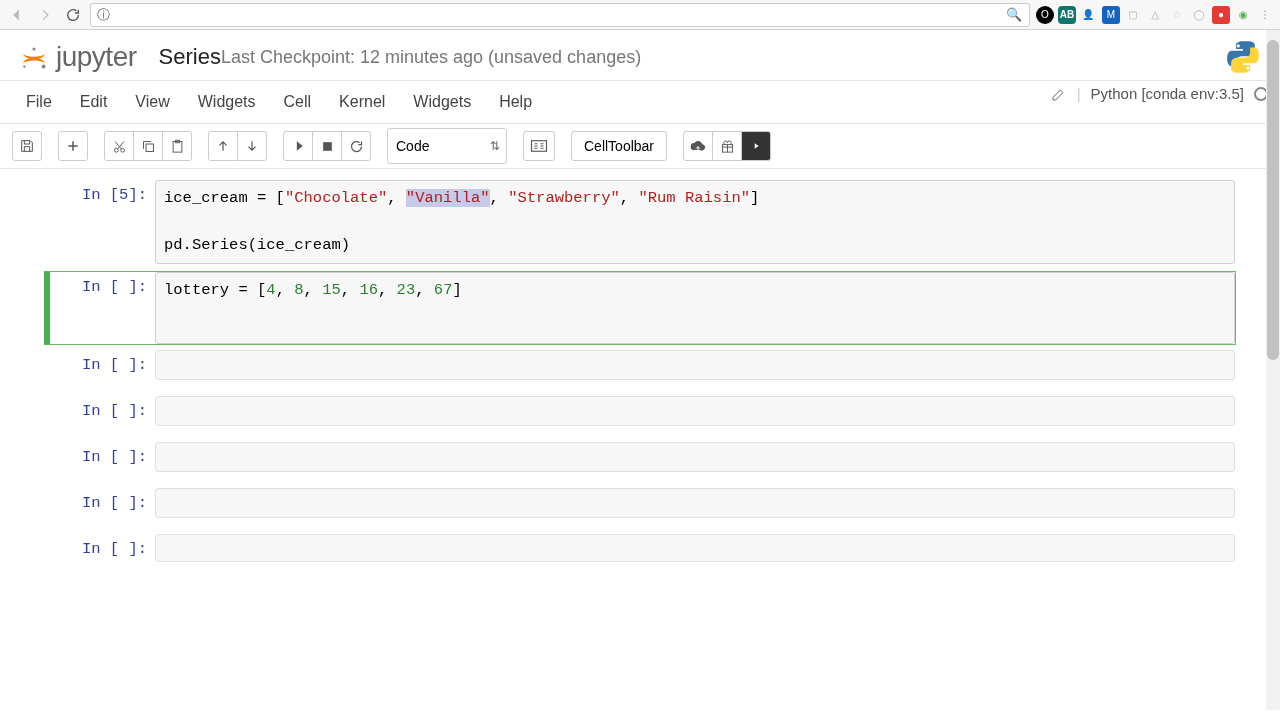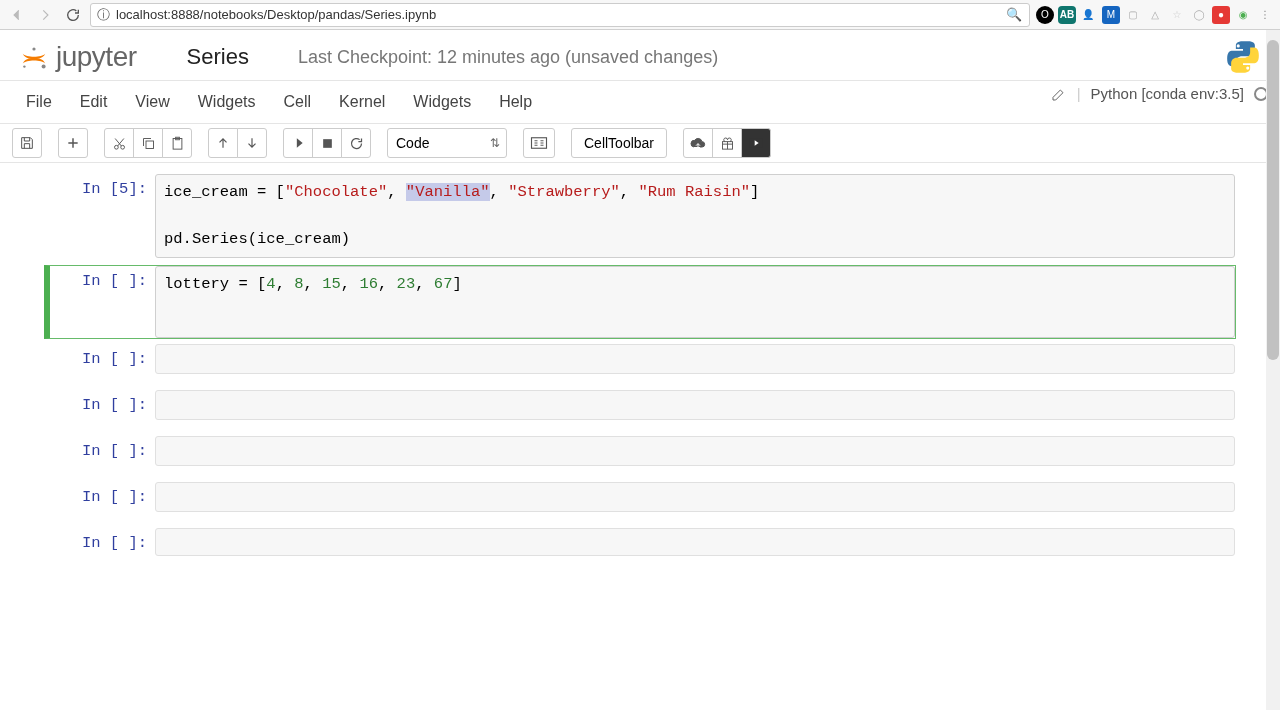--- a/index.html
+++ b/index.html
@@ -4,37 +4,37 @@
 <style>
   * { box-sizing: border-box; }
   body { margin: 0; font-family: "Helvetica Neue", Helvetica, Arial, sans-serif; font-size: 14px; color: #000; background: #fff; }
   .browser-chrome { height: 30px; display: flex; align-items: center; padding: 0 6px; border-bottom: 1px solid #d0d0d0; gap: 6px; background: #f7f7f7; }
   .nav-btn { width: 22px; height: 22px; display: flex; align-items: center; justify-content: center; color: #888; }
   .nav-btn.active { color: #555; }
   .url-bar { flex: 1; height: 24px; border: 1px solid #ccc; border-radius: 3px; display: flex; align-items: center; padding: 0 6px; background: #fff; font-size: 13px; color: #333; gap: 4px; }
   .url-bar .info { color: #666; margin-right: 2px; }
   .ext-icons { display: flex; gap: 4px; align-items: center; }
   .ext-icon { width: 18px; height: 18px; border-radius: 3px; display: flex; align-items: center; justify-content: center; font-size: 10px; }
-  .jn-header { display: flex; align-items: center; padding: 8px 18px 4px; border-bottom: 1px solid #e5e5e5; gap: 28px; }
+  .jn-header { display: flex; align-items: center; padding: 8px 18px 4px; border-bottom: 1px solid #e5e5e5; }
   .jn-logo { display: flex; align-items: center; gap: 6px; }
   .jn-logo-text { font-size: 28px; font-weight: 400; color: #666; letter-spacing: -0.5px; }
   .jn-title { margin-left: 22px; font-size: 22px; color: #222; }
-  .jn-checkpoint { margin-left: 21px; color: #777; font-size: 18px; font-weight: 300;}
+  .jn-checkpoint { margin-left: 0; color: #777; font-size: 18px; font-weight: 300;}
   .jn-lang-logo { margin-left: auto; }
   .menubar { display: flex; align-items: flex-start; padding: 4px 12px; border-bottom: 1px solid #e5e5e5; font-size: 16px; color: #444; }
   .menubar .menu-item { padding: 8px 14px; cursor: pointer; }
   .menubar-right { margin-left: auto; display: flex; align-items: center; gap: 10px; color: #555; font-size: 15px;}
   .kernel-indicator { width: 14px; height: 14px; border: 2px solid #888; border-radius: 50%; }
   .toolbar { display: flex; align-items: center; padding: 4px 12px; border-bottom: 1px solid #e5e5e5; gap: 4px; }
   .tool-btn { height: 30px; min-width: 30px; border: 1px solid #ccc; border-radius: 3px; background: #fff; display: flex; align-items: center; justify-content: center; padding: 0 6px; }
   .tool-group { display: flex; }
   .tool-group .tool-btn { border-radius: 0; margin-left: -1px; }
   .tool-group .tool-btn:first-child { border-top-left-radius: 3px; border-bottom-left-radius: 3px; margin-left: 0; }
   .tool-group .tool-btn:last-child { border-top-right-radius: 3px; border-bottom-right-radius: 3px; }
-  .tool-select { height: 30px; border: 1px solid #ccc; border-radius: 3px; padding: 0 22px 0 8px; font-size: 14px; appearance: none; background: #fff; position: relative; min-width:120px; display:flex; align-items:center;}
+  .tool-select { height: 36px; border: 1px solid #ccc; border-radius: 3px; padding: 0 22px 0 8px; font-size: 14px; appearance: none; background: #fff; position: relative; min-width:120px; display:flex; align-items:center;}
   .tool-select::after { content: "⇅"; position: absolute; right: 6px; color: #666; font-size: 12px;}
   .spacer-sm { width: 8px; }
   .notebook-area { padding: 8px 0; overflow: auto; height: calc(720px - 30px - 54px - 43px - 40px); position: relative;}
   .cell { margin: 2px 44px 4px; position: relative; display: flex; }
   .cell.selected { border: 1px solid #66bb6a; border-left: 6px solid #4caf50; }
   .cell:not(.selected) { border: 1px solid transparent; border-left: 6px solid transparent; padding-left:0;}
   .prompt { width: 105px; min-width: 105px; text-align: right; padding: 6px 8px 4px 0; font-family: "Menlo","Courier New",monospace; font-size: 15.5px; }
   .prompt-in { color: #303f9f; font-weight: 400;}
   .prompt-out { color: #d84315; font-weight: 600;}
   .input-area { flex: 1; border: 1px solid #cfcfcf; border-radius: 3px; background: #f7f7f7; padding: 6px 8px; font-family: "Menlo","Courier New",monospace; font-size: 15.5px; line-height: 1.5; }
@@ -65,21 +65,20 @@
         </svg>
       </div>
   <div class="nav-btn active">
         <svg width="16" height="16" viewBox="0 0 24 24">
           <path d="M20 12a8 8 0 1 1-3-6.2" stroke="#555" stroke-width="2" fill="none"></path>
           <path d="M20 4v5h-5" stroke="#555" stroke-width="2" fill="none"></path>
         </svg>
       </div>
   <div class="url-bar">
     <span class="info">ⓘ</span>
-    <span>localhost:8888/notebooks/Desktop/pandas/Series.ipynb</span>
     <span style="margin-left:auto;color:#888">🔍</span>
   </div>
   <div class="ext-icons">
     <div class="ext-icon" style="background:#000;color:#fff;border-radius:50%;">O</div>
     <div class="ext-icon" style="background:#0f766e;color:#fff;border-radius:4px;font-weight:bold;">AB</div>
     <div class="ext-icon">👤</div>
     <div class="ext-icon" style="background:#1565c0;color:#fff;border-radius:3px;">M</div>
     <div class="ext-icon" style="color:#aaa">▢</div>
     <div class="ext-icon" style="color:#aaa">△</div>
     <div class="ext-icon" style="color:#ccc">☆</div>

